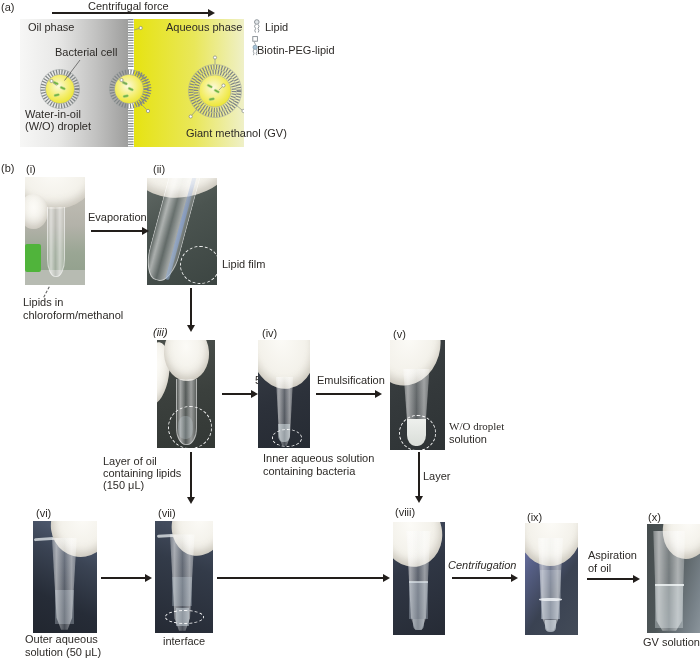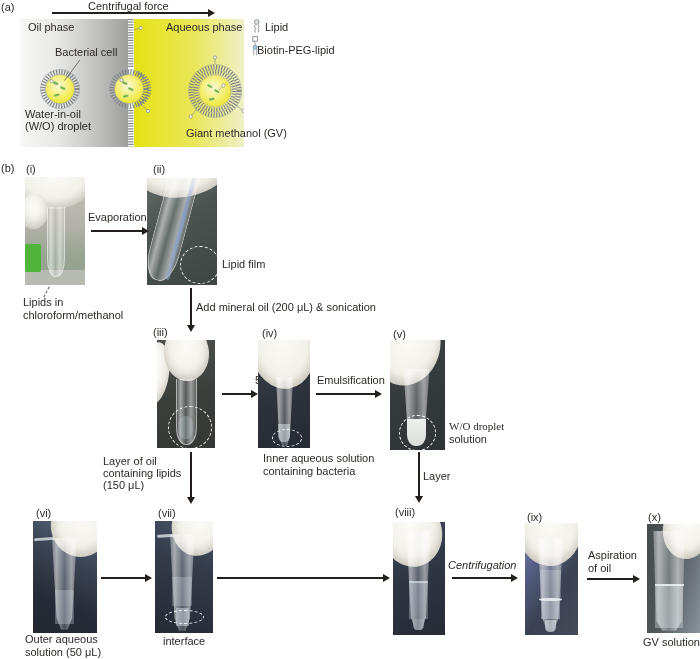--- a/index.html
+++ b/index.html
@@ -134,21 +134,21 @@
     <circle cx="5.1" cy="11.3" r="2.1" fill="#aac6da" stroke="#7d97a9" stroke-width="0.8"></circle>
     <polyline points="3.8,13.2 3.2,15.2 4.0,17.2 3.4,19.2" fill="none" stroke="#848b91" stroke-width="0.8"></polyline>
     <polyline points="6.4,13.2 7.0,15.2 6.2,17.2 6.8,19.2" fill="none" stroke="#848b91" stroke-width="0.8"></polyline>
   </svg>
   <div class="lbl" style="left:257px;top:44px;">Biotin-PEG-lipid</div>
 
   <div class="lbl" style="left:1px;top:162px;">(b)</div>
 
   <div class="rom" style="left:26px;top:163px;">(i)</div>
   <div class="rom" style="left:153px;top:163px;">(ii)</div>
-  <div class="rom" style="left:153px;top:326px;">(iii)</div>
+  <div class="rom" style="left:153px;top:326px;font-style:italic;">(iii)</div>
   <div class="rom" style="left:262px;top:327px;">(iv)</div>
   <div class="rom" style="left:393px;top:328px;">(v)</div>
   <div class="rom" style="left:36px;top:507px;">(vi)</div>
   <div class="rom" style="left:158px;top:507px;">(vii)</div>
   <div class="rom" style="left:395px;top:506px;">(viii)</div>
   <div class="rom" style="left:527px;top:511px;text-align:center;">(ix)</div>
   <div class="rom" style="left:648px;top:511px;">(x)</div>
 
   <div class="photo" style="left:25px;top:177px;width:60px;height:108px;
        background:linear-gradient(180deg,#c6c3ba 0%,#b3b2a9 45%,#9aa694 70%,#8f9e8a 100%);">
@@ -170,21 +170,20 @@
   <div class="lbl" style="left:222px;top:258px;">Lipid film</div>
 
   <div style="position:absolute;left:46px;top:286px;width:0;height:12px;border-left:1.1px dashed #5c5c5c;transform:rotate(28deg);"></div>
   <div class="lbl" style="left:23px;top:296px;">Lipids in</div>
   <div class="lbl" style="left:23px;top:309px;">chloroform/methanol</div>
 
   <div class="lbl" style="left:88px;top:211px;">Evaporation</div>
   <div class="ah" style="left:91px;top:230px;width:52px;"></div>
 
   <div class="av" style="left:190px;top:288px;height:38px;"></div>
-  <div class="lbl" style="left:196px;top:301px;">Add mineral oil (200 μL) &amp; sonication</div>
 
   <div class="photo" style="left:157px;top:340px;width:58px;height:108px;
        background:linear-gradient(170deg,#4a4f4b 0%,#3b403d 50%,#333835 100%);">
     <div class="glove" style="left:-28%;top:2%;width:48%;height:58%;transform:rotate(8deg);"></div>
     <div class="glove" style="left:12%;top:-14%;width:78%;height:52%;transform:rotate(-4deg);"></div>
     <div class="tube round" style="left:32%;top:36%;width:34%;height:60%;"></div>
     <div class="liq" style="left:36%;top:70%;width:26%;height:22%;background:rgba(200,215,225,.25);border-radius:40%;"></div>
     <div class="dash" style="left:11px;top:66px;width:42px;height:41px;"></div>
   </div>
 

